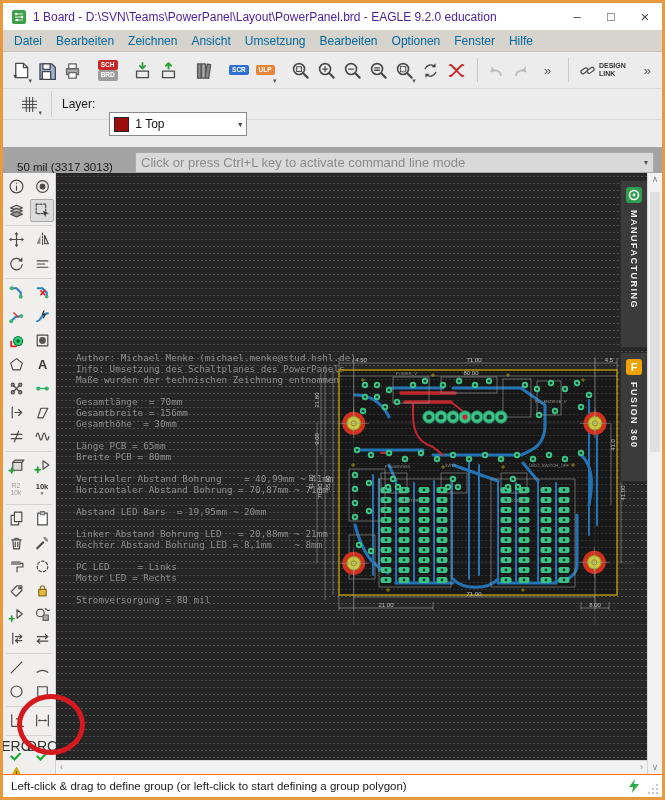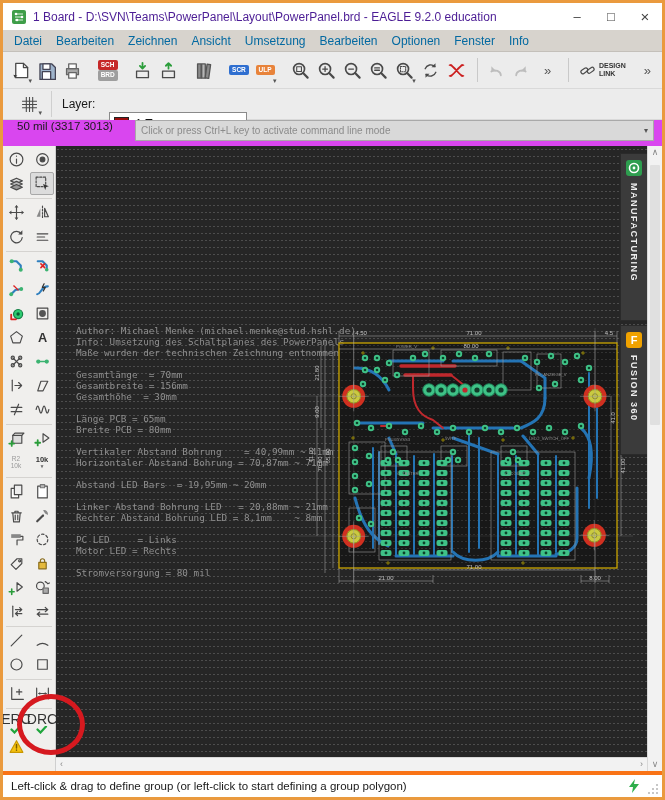--- a/index.html
+++ b/index.html
@@ -25,24 +25,24 @@
   .layerbar{height:30px;background:#ececec;display:flex;align-items:center;flex:0 0 auto;border-bottom:1px solid #d9d9d9;}
   .gridbtn{position:relative;width:28px;height:26px;margin-left:12px;display:flex;align-items:center;justify-content:center;}
   .gridbtn .caret{position:absolute;right:1px;bottom:0;font-size:7px;color:#555;}
   .lsep{width:1px;height:26px;background:#cfcfcf;margin:0 10px 0 8px;}
   .layerlabel{font-size:12px;color:#1a1a1a;margin-right:14px;}
   .layersel{width:128px;height:22px;background:#fff;border:1px solid #8a8a8a;display:flex;align-items:center;padding:0 4px;margin-top:40px;}
   .swatch{width:13px;height:13px;border:1px solid #222;margin-right:6px;}
   .layersel .val{font-size:12px;color:#111;flex:1;}
   .layersel .caret{font-size:8px;color:#444;}
   
-  .commandbar{height:26px;background:#d946ef;display:flex;align-items:flex-start;flex:0 0 auto;}
+  .commandbar{height:26px;background:#a3a3a3;display:flex;align-items:flex-end;flex:0 0 auto;margin-top:27px;}
   .coords{font-size:11.5px;color:#1a1a1a;width:118px;padding-left:14px;flex:0 0 auto;}
   .cmdline{flex:1;height:19px;margin-right:8px;background:#d9d9d9;border:1px solid #a9a9a9;display:flex;align-items:center;padding:0 5px;}
-  .cmdline .ph{font-size:10px;color:#8b8b8b;flex:1;white-space:nowrap;overflow:hidden;}
+  .cmdline .ph{font-size:13px;color:#8b8b8b;flex:1;white-space:nowrap;overflow:hidden;}
   .cmdline .caret{font-size:8px;color:#555;}
   
   .main{flex:1;display:flex;min-height:0;}
   .palette{width:52px;background:#f0efed;border-right:1px solid #cfcfcf;padding-top:2px;flex:0 0 auto;}
   .prow{display:flex;justify-content:space-around;height:24px;}
   .pbtn{width:24px;height:23px;display:flex;align-items:center;justify-content:center;border-radius:2px;}
   .pbtn.active{background:#dcdcdc;border:1px solid #a8a8a8;box-sizing:border-box;}
   .psep{height:1px;background:#d5d3d0;margin:2px 3px;}
   .tt{display:flex;flex-direction:column;align-items:center;line-height:1;}
   .tt span{font-size:6.5px;color:#999;}
@@ -58,21 +58,21 @@
   .tab{position:absolute;right:0;width:26px;background:#3b3b3b;border:1px solid #2a2a2a;border-right:none;display:flex;flex-direction:column;align-items:center;z-index:5;}
   .tab .ticon{margin:5px 0 6px 0;}
   .tab .tlabel{writing-mode:vertical-rl;font-size:9px;font-weight:bold;letter-spacing:1.5px;color:#ededed;}
   
   .vscroll{width:14px;background:#f2f2f2;border-left:1px solid #d8d8d8;display:flex;flex-direction:column;align-items:center;flex:0 0 auto;}
   .vthumb{width:10px;flex:0 0 260px;background:#e0e0e0;margin-top:6px;border-radius:1px;}
   .sarrow{font-size:9px;color:#888;height:13px;line-height:13px;}
   .hscroll{height:13px;background:#f2f2f2;border-top:1px solid #d8d8d8;display:flex;align-items:center;justify-content:space-between;flex:0 0 auto;}
   .hscroll .sarrow{padding:0 4px;}
   
-  .statusbar{height:22px;background:#ffffff;border-top:4px solid #f97316;display:flex;align-items:center;flex:0 0 auto;}
+  .statusbar{height:22px;background:#ffffff;border-top:1px solid #f97316;display:flex;align-items:center;flex:0 0 auto;}
   .statusmsg{flex:1;font-size:11.5px;color:#1a1a1a;padding-left:8px;white-space:nowrap;overflow:hidden;}
   .grip{width:12px;height:12px;margin:6px 3px 0 6px;}
   
   .anno{position:absolute;left:14px;top:691px;width:58px;height:51px;border:5px solid #d6191f;border-radius:50%;z-index:50;pointer-events:none;}
 </style>
 </head>
 <body>
 
 <div class="window">
 
@@ -92,21 +92,21 @@
 
   <div class="menubar">
     <span class="menuitem">Datei</span>
     <span class="menuitem">Bearbeiten</span>
     <span class="menuitem">Zeichnen</span>
     <span class="menuitem">Ansicht</span>
     <span class="menuitem">Umsetzung</span>
     <span class="menuitem">Bearbeiten</span>
     <span class="menuitem">Optionen</span>
     <span class="menuitem">Fenster</span>
-    <span class="menuitem">Info</span>
+    <span class="menuitem">Hilfe</span>
   </div>
 
   <div class="toolbar" id="toolbar">
       <div class="tbtn">
         <svg width="19" height="19" viewBox="0 0 16 16" fill="none" stroke="#4a4a4a" stroke-width="1.1" stroke-linecap="round" stroke-linejoin="round">
           <path d="M4 2h6.5L14 5.5V14H4z" fill="#fff"></path>
           <path d="M10.5 2v3.5H14"></path>
           <path d="M2 11.5l3.5 1-1.5.6-.6 1.5z" fill="#333" stroke="none"></path>
         </svg>
         <span class="caret">▾</span>

